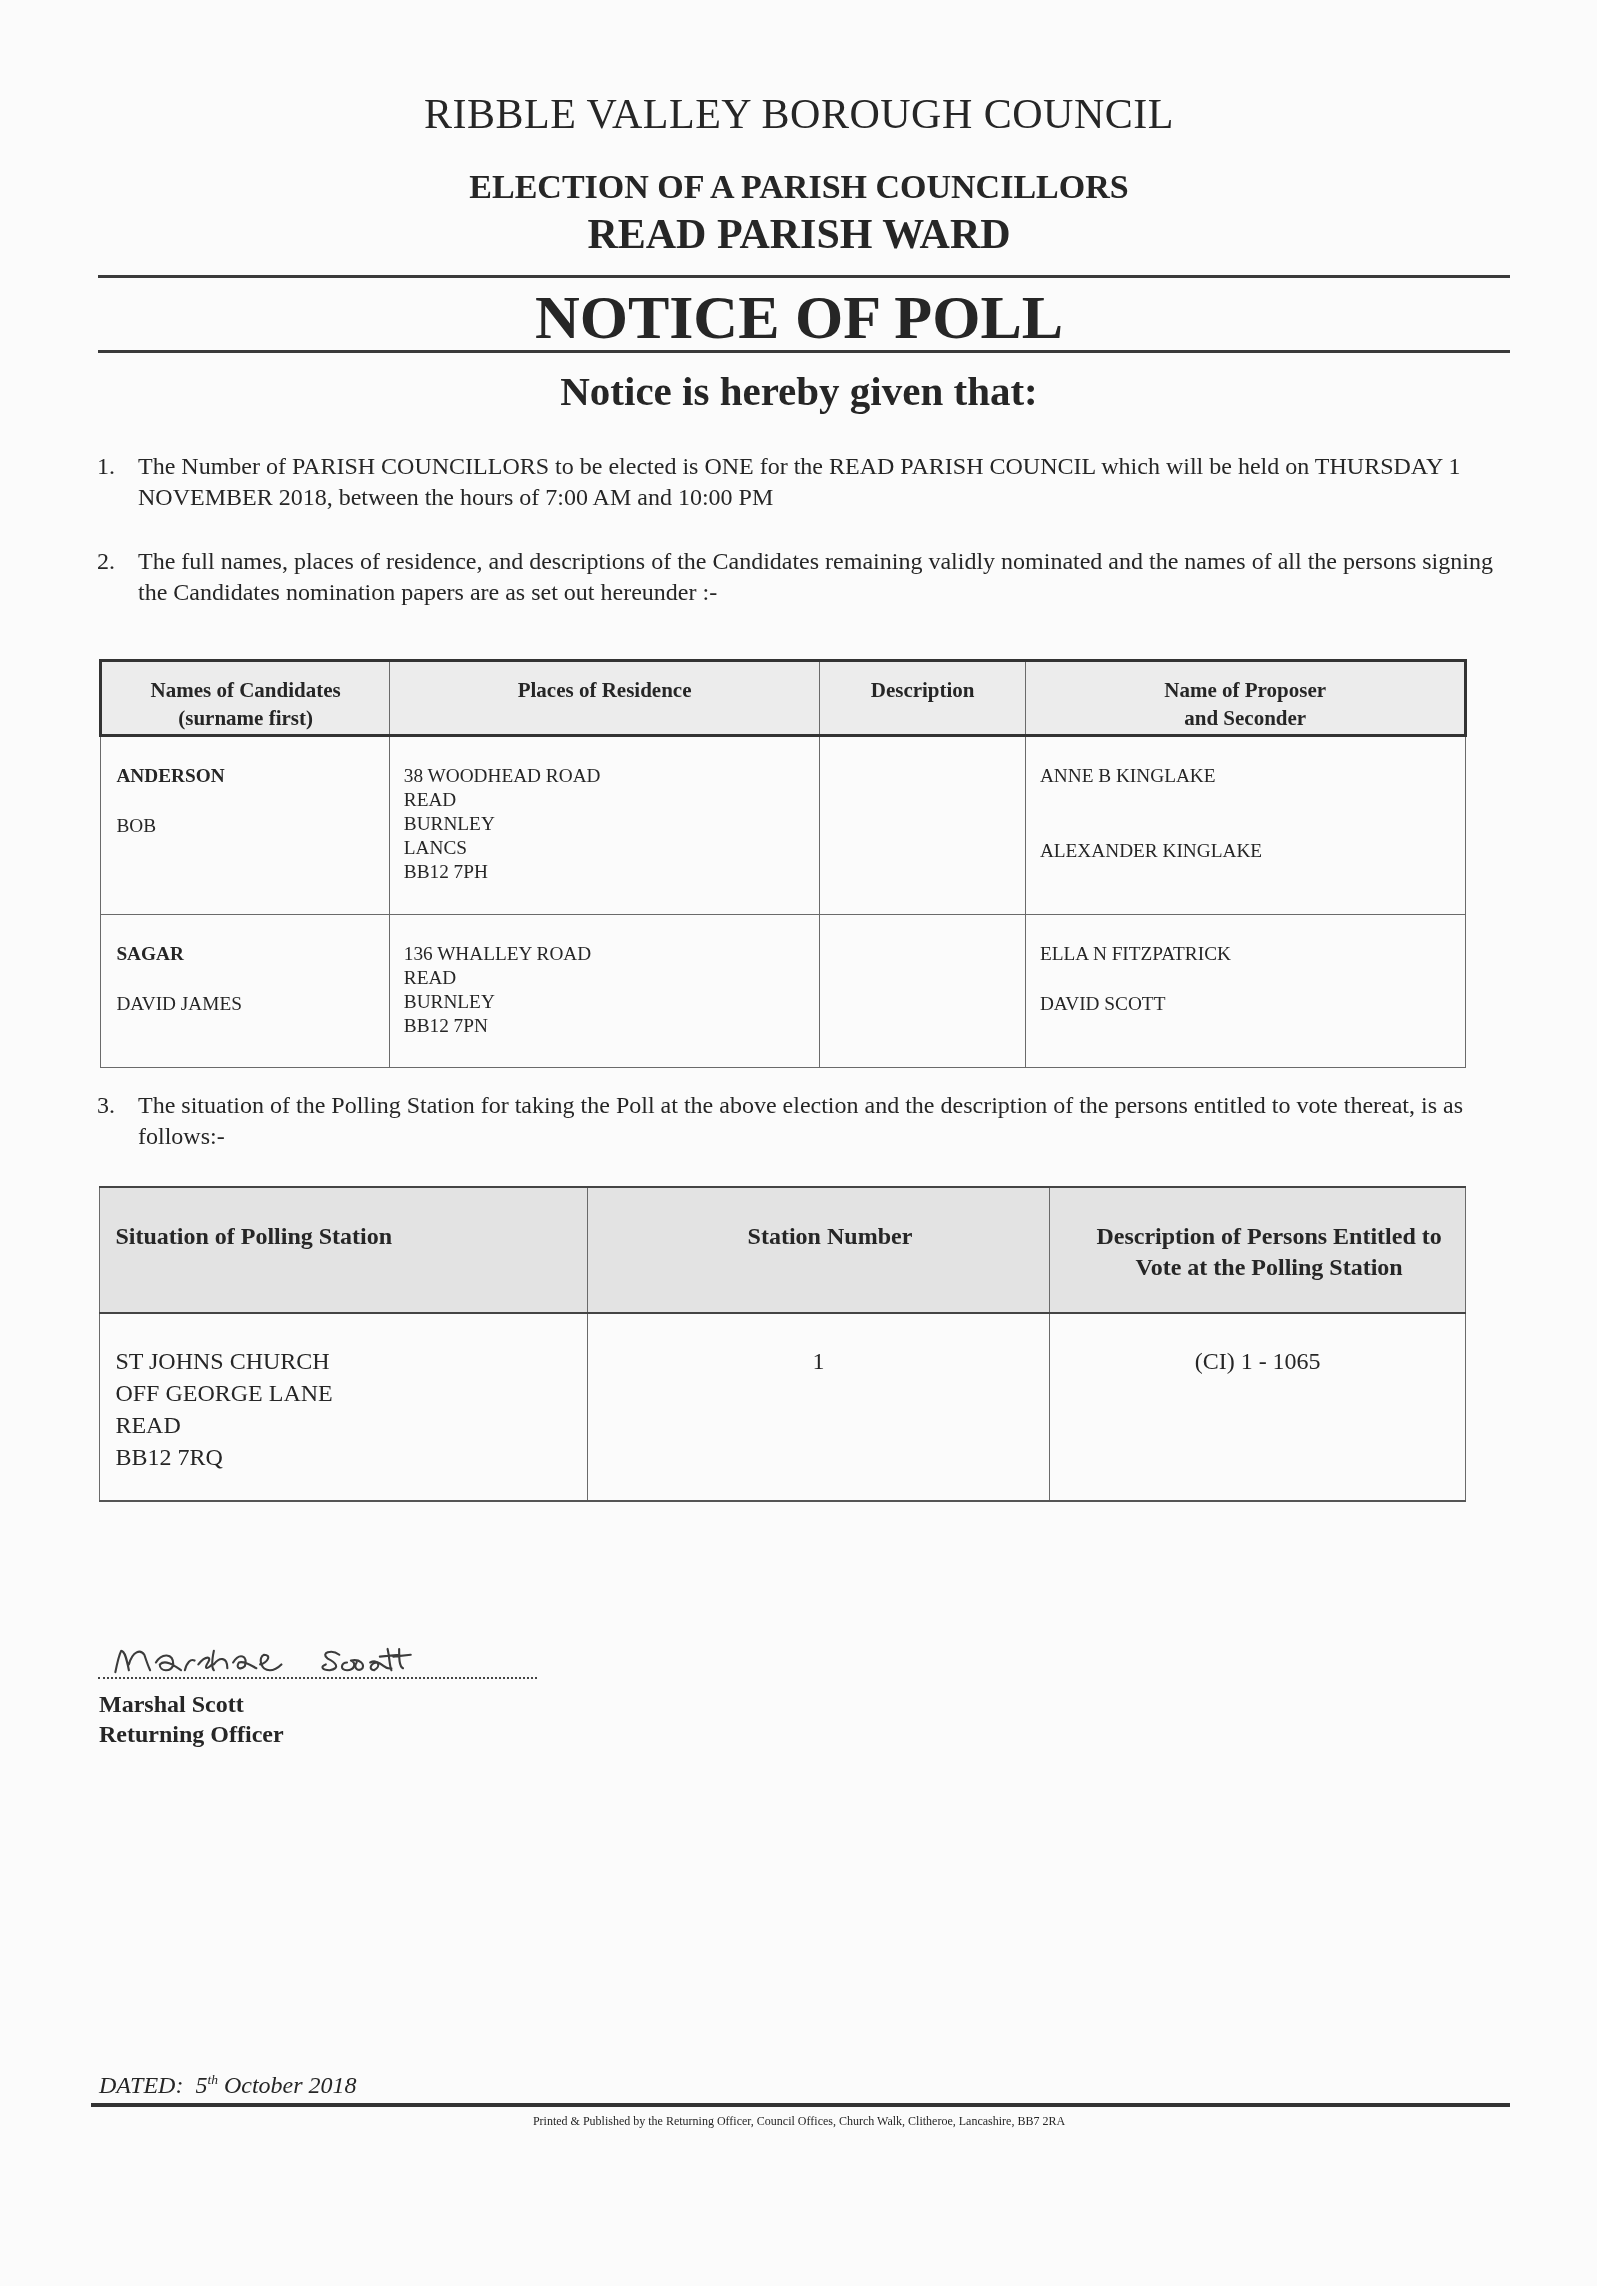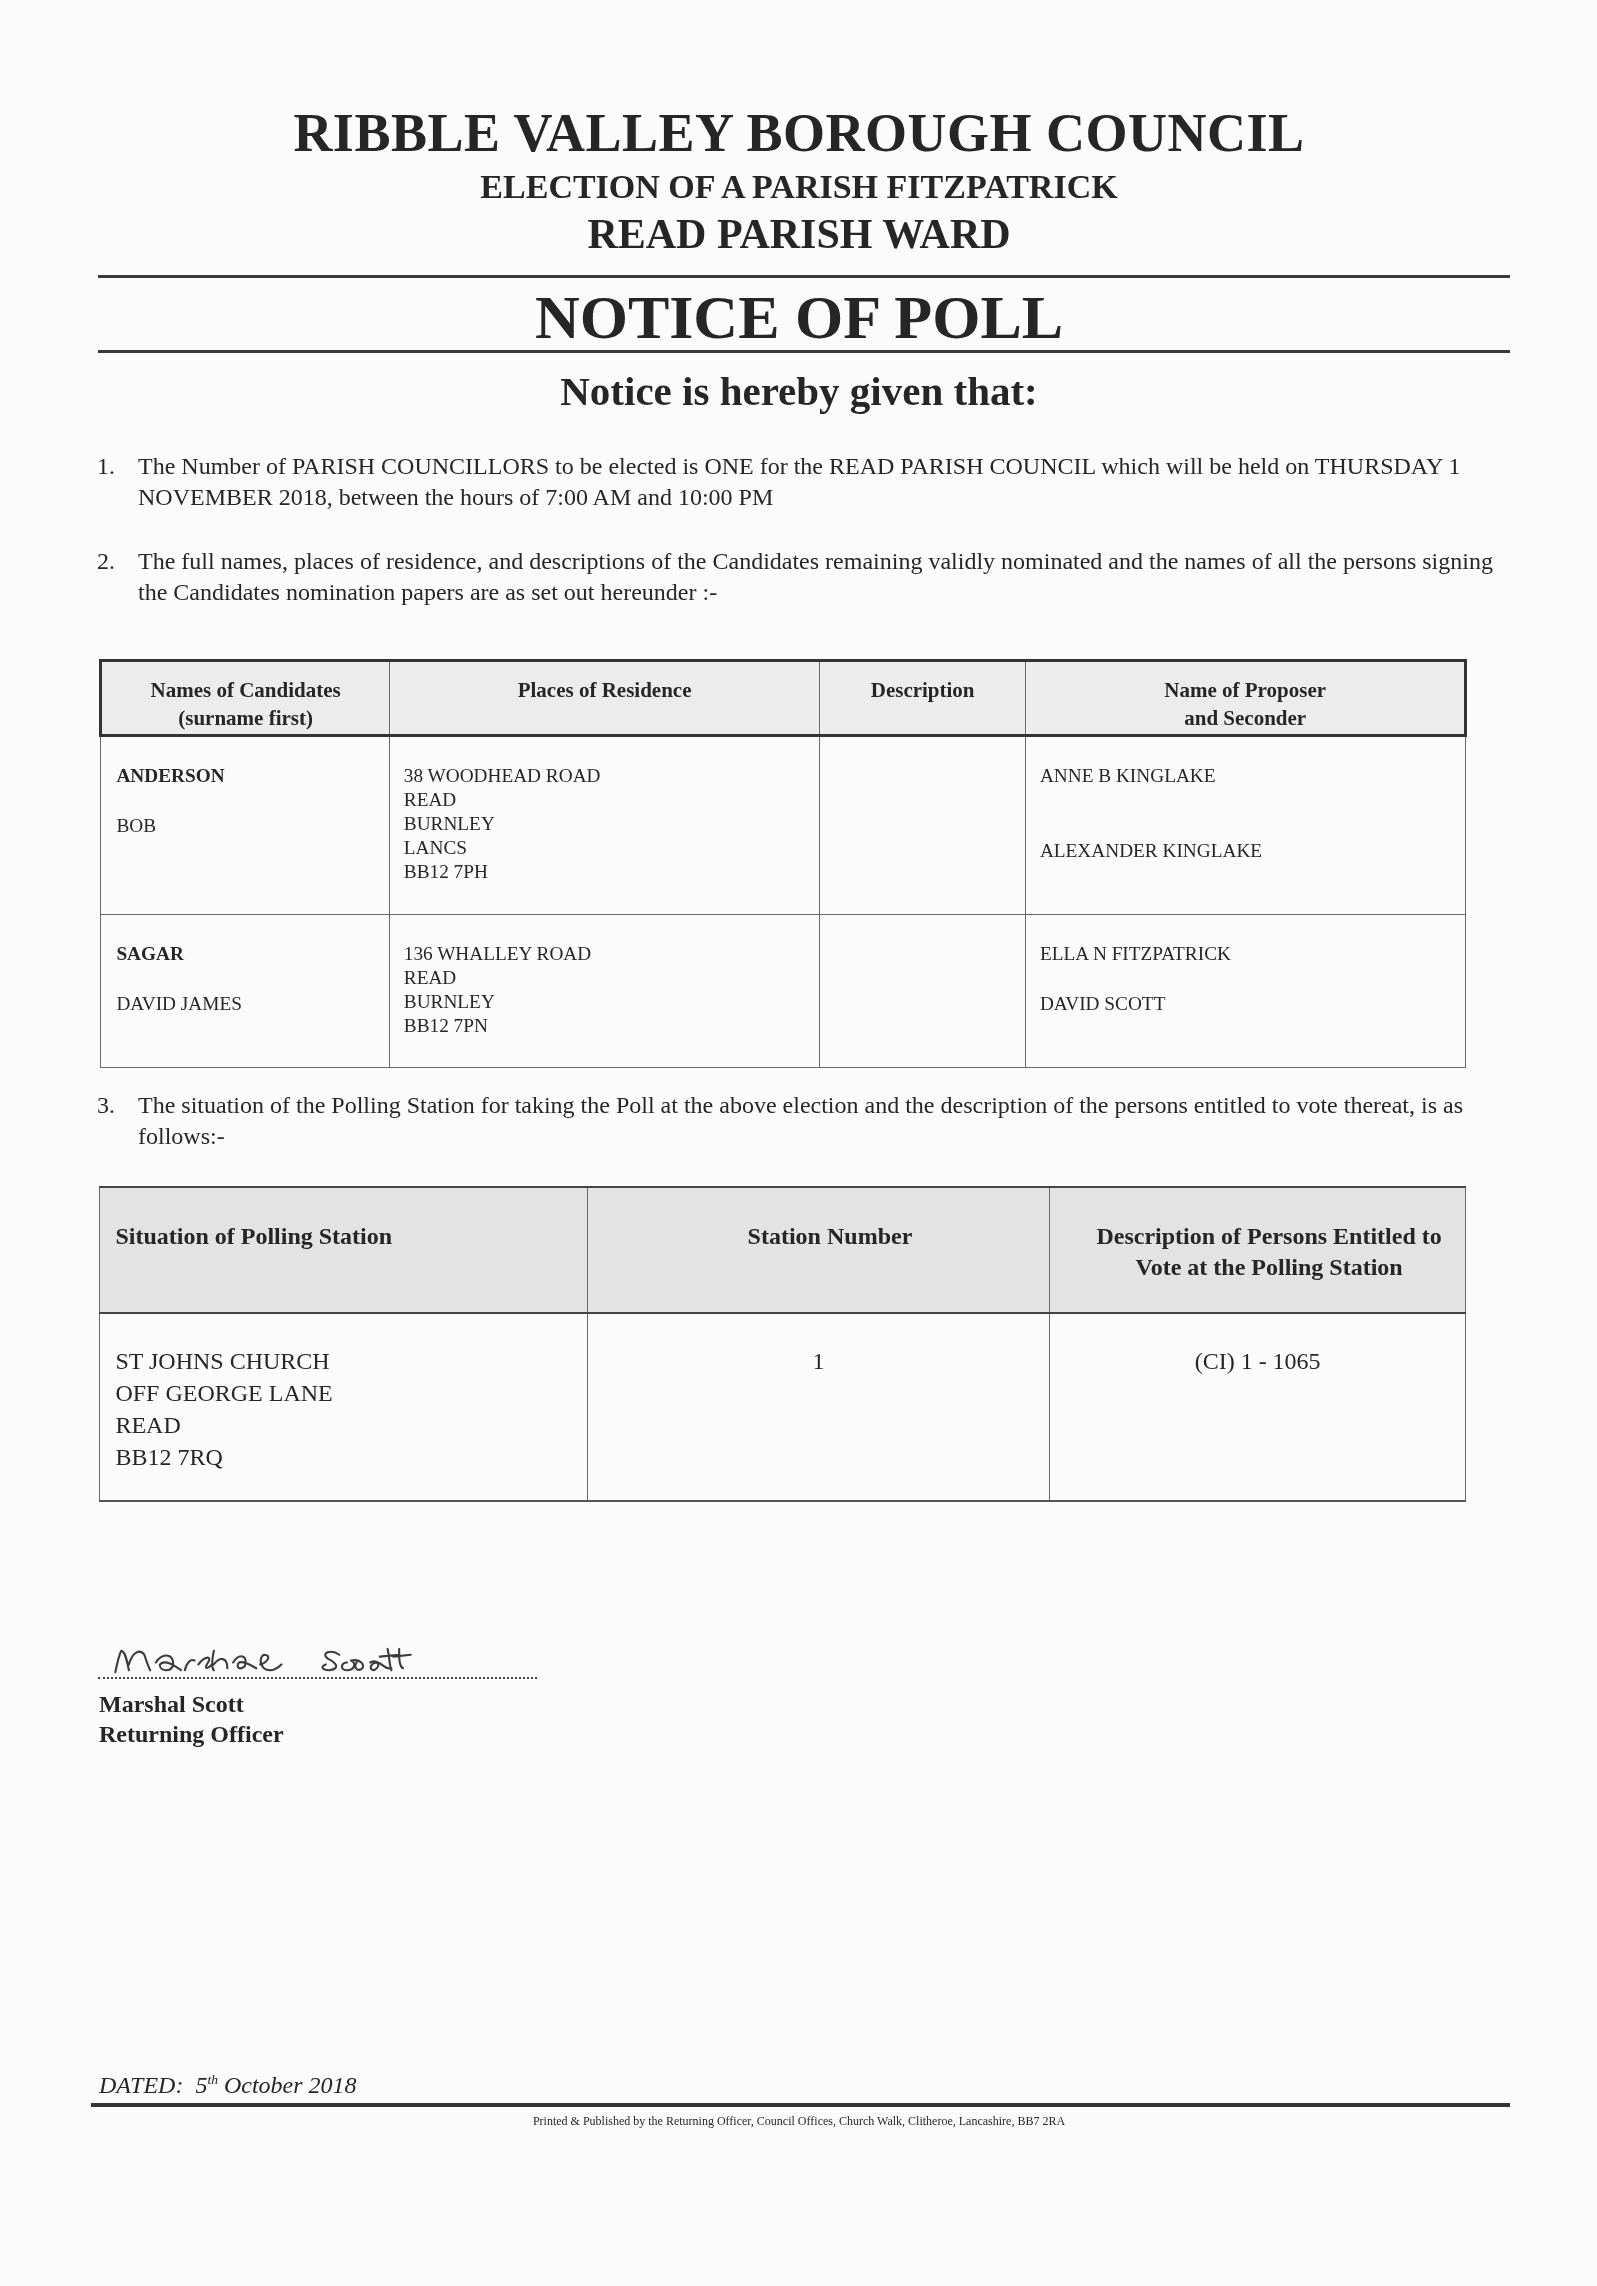--- a/index.html
+++ b/index.html
@@ -2,21 +2,21 @@
 <html><head>
 <meta charset="utf-8">
 <style>
   html, body { margin: 0; padding: 0; background: #fbfbfb; }
   body {
     width: 1598px; height: 2286px; position: relative; overflow: hidden;
     font-family: "Liberation Serif", "DejaVu Serif", serif; color: #262626;
   }
   .abs { position: absolute; }
   .center { left: 0; width: 1598px; text-align: center; }
-  .h-council { top: 102px; font-size: 54px; font-weight: bold; letter-spacing: 0.5px; }
+  .h-council { top: 90px; font-size: 42px; font-weight: normal; letter-spacing: 0.5px; }
   .h-election { top: 168px; font-size: 34px; font-weight: bold; }
   .h-ward { top: 210px; font-size: 42px; font-weight: bold; }
   .rule { left: 98px; width: 1412px; height: 2.9px; background: #3a3a3a; }
   .h-notice { top: 282px; font-size: 62px; font-weight: bold; }
   .h-given { top: 367px; font-size: 41px; font-weight: bold; }
 
   .para { left: 97px; width: 1400px; font-size: 24px; line-height: 31px; }
   .para .num { position: absolute; left: 0; top: 0; }
   .para .txt { margin-left: 41px; display: block; }
 
@@ -62,21 +62,21 @@
 
   .dated { left: 99px; top: 2072px; font-size: 24px; font-style: italic; }
   .dated sup { font-size: 13.5px; }
   .foot-rule { left: 91px; top: 2103px; width: 1419px; height: 3.9px; background: #333; }
   .printed { top: 2114px; font-size: 12px; }
 </style>
 </head>
 <body>
 
 <div class="abs center h-council">RIBBLE VALLEY BOROUGH COUNCIL</div>
-<div class="abs center h-election">ELECTION OF A PARISH FITZPATRICK</div>
+<div class="abs center h-election">ELECTION OF A PARISH COUNCILLORS</div>
 <div class="abs center h-ward">READ PARISH WARD</div>
 <div class="abs rule" style="top:275px"></div>
 <div class="abs center h-notice">NOTICE OF POLL</div>
 <div class="abs rule" style="top:350px"></div>
 <div class="abs center h-given">Notice is hereby given that:</div>
 
 <div class="abs para" style="top:451px">
   <span class="num">1.</span>
   <span class="txt">The Number of  PARISH COUNCILLORS to be elected is ONE for the READ PARISH COUNCIL which will be held on THURSDAY 1 NOVEMBER 2018, between the hours of 7:00 AM and 10:00 PM</span>
 </div>

